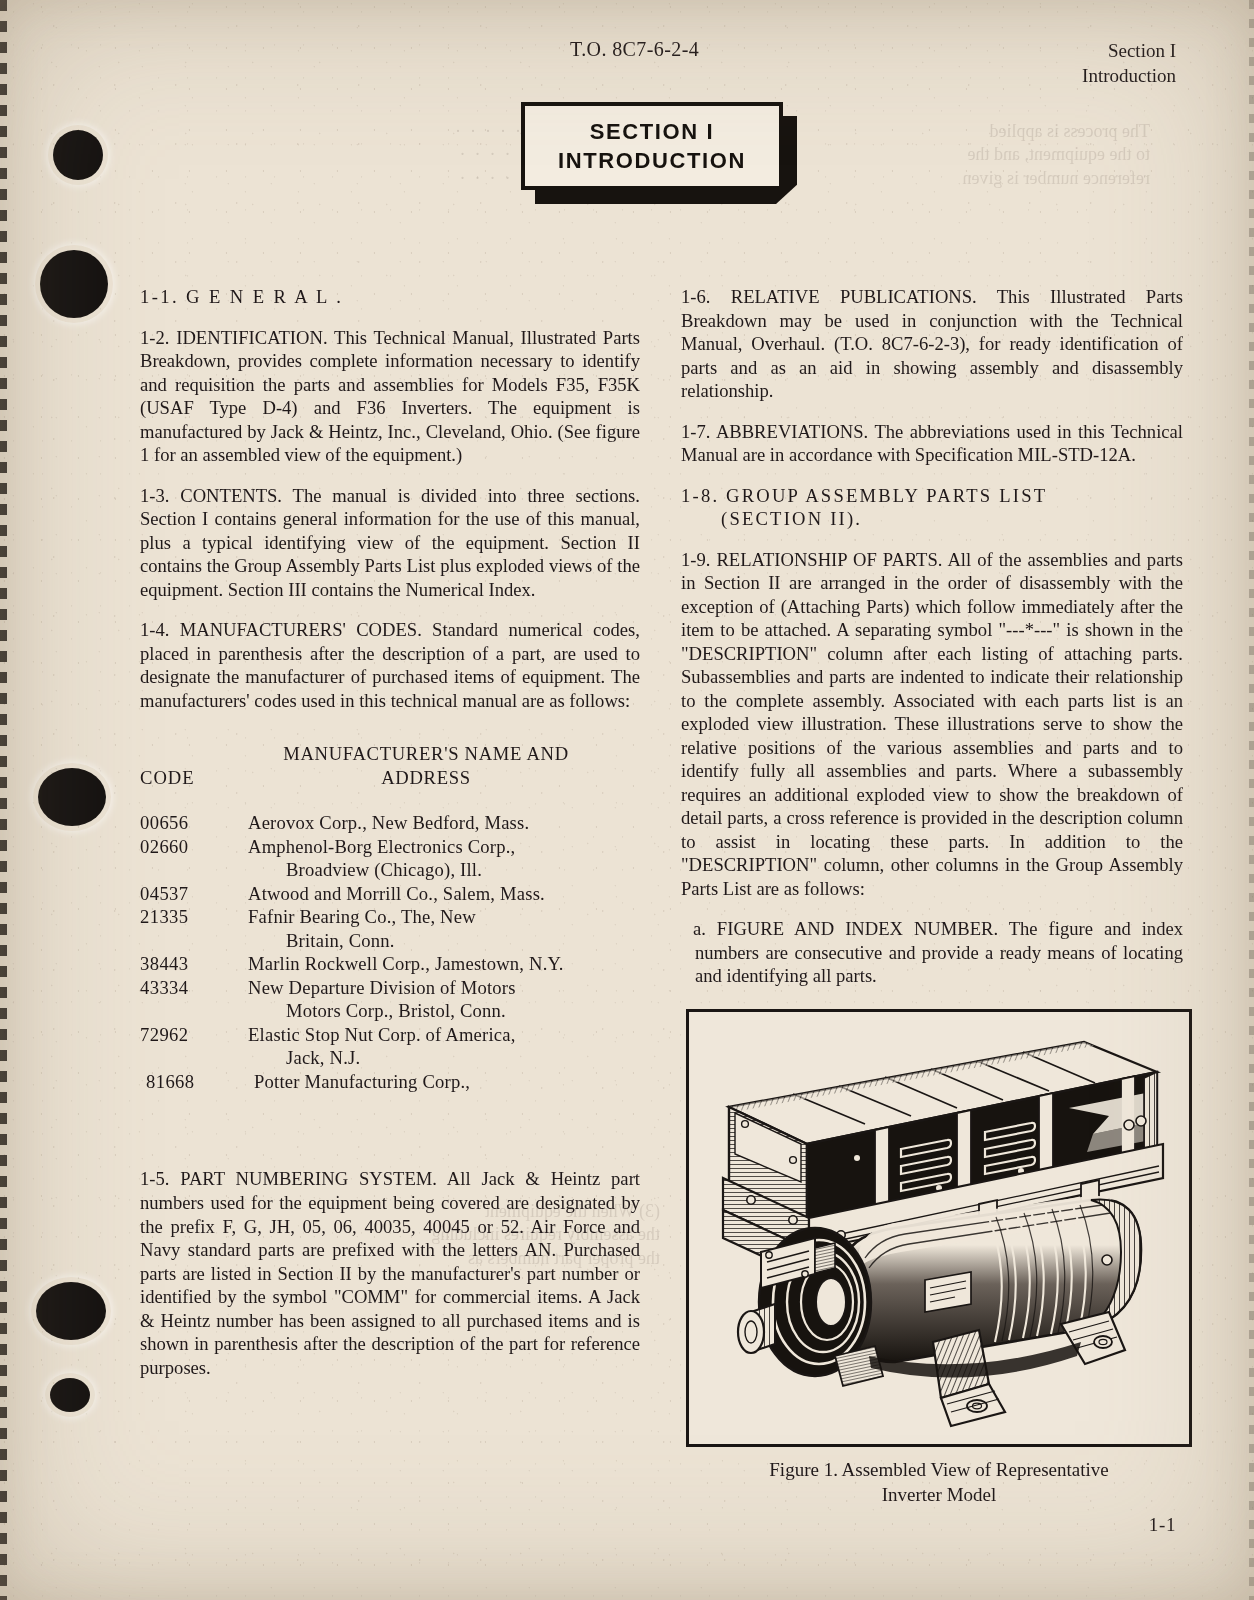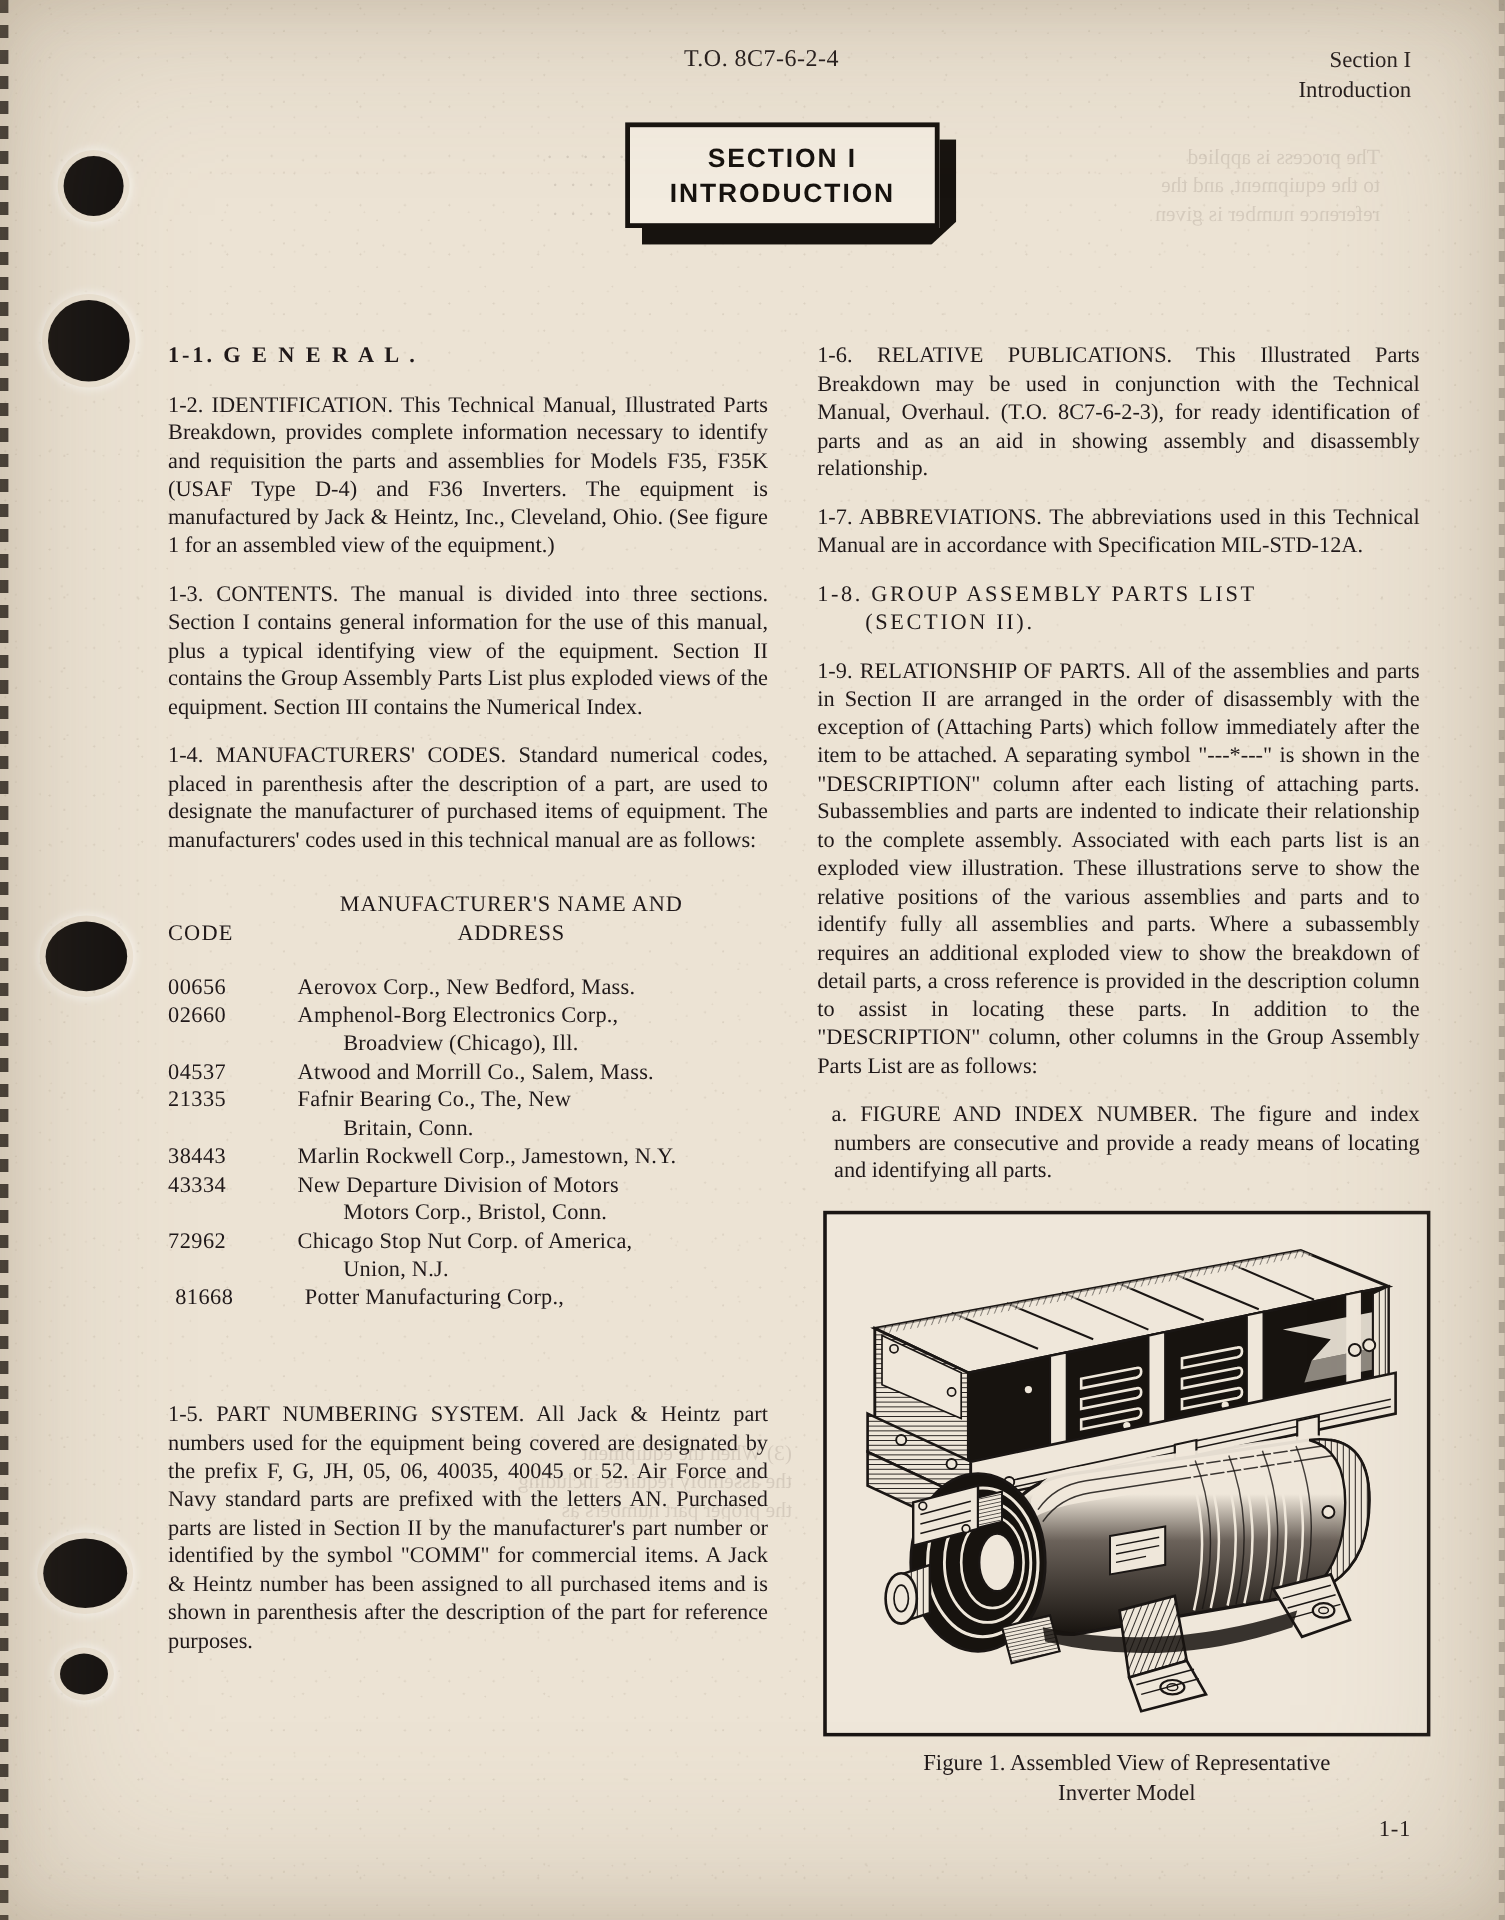--- a/index.html
+++ b/index.html
@@ -164,21 +164,20 @@
     margin: 0 0 17px 0;
     text-align: justify;
     text-justify: inter-word;
     hyphens: none;
   }
   .para.last { margin-bottom: 0; }
 
   
   .spaced-caps {
     letter-spacing: 2.4px;
-    font-weight: bold;
   }
   .heading-block {
     margin: 0 0 17px 0;
     letter-spacing: 2.2px;
   }
   .heading-block .sub {
     display: block;
     padding-left: 40px;
     letter-spacing: 2.2px;
   }
@@ -346,21 +345,21 @@
         <div class="code-row">
           <span class="code">21335</span><span class="name"><span>Fafnir Bearing Co.,  The,  New</span><span class="cont">Britain,  Conn.</span></span>
         </div>
         <div class="code-row">
           <span class="code">38443</span><span class="name"><span>Marlin Rockwell Corp., Jamestown, N.Y.</span></span>
         </div>
         <div class="code-row">
           <span class="code">43334</span><span class="name"><span>New Departure Division of Motors</span><span class="cont">Motors Corp.,  Bristol,  Conn.</span></span>
         </div>
         <div class="code-row">
-          <span class="code">72962</span><span class="name"><span>Chicago Stop Nut Corp. of America,</span><span class="cont">Union,  N.J.</span></span>
+          <span class="code">72962</span><span class="name"><span>Elastic Stop Nut Corp. of America,</span><span class="cont">Jack,  N.J.</span></span>
         </div>
         <div class="code-row indent-code">
           <span class="code">81668</span><span class="name"><span>Potter Manufacturing Corp.,</span></span>
         </div>
       </div>
 
       <p class="para last" id="para-1-5">1-5.  PART NUMBERING SYSTEM.  All Jack &amp; Heintz part numbers used for the equipment being covered are designated by the prefix F, G, JH, 05, 06, 40035, 40045 or 52.  Air Force and Navy standard parts are prefixed with the letters AN.  Purchased parts are listed in Section II by the manufacturer's part number or identified by the symbol "COMM" for commercial items.  A Jack &amp; Heintz number has been assigned to all purchased items and is shown in parenthesis after the description of the part for reference purposes.</p>
     </div>
 
     <div class="col" id="col-right">

